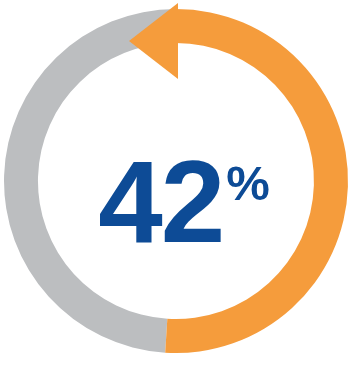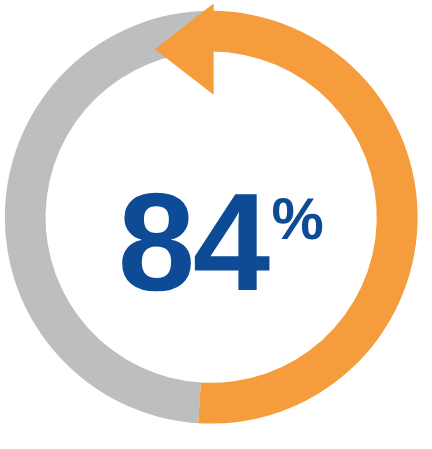--- a/index.html
+++ b/index.html
@@ -72,18 +72,18 @@
 
     <path d="M 176 9 A 172 172 0 0 0 165.2 352.66 L 167.33 318.73 A 138 138 0 0 1 176 43 Z" fill="#BCBEC0"></path>
 
     <path d="M 176 9 A 172 172 0 1 1 165.2 352.66 L 167.33 318.73 A 138 138 0 1 0 176 43 Z" fill="#F59C3C"></path>
 
     <polygon points="129,41 178,3 178,79" fill="#F59C3C"></polygon>
   </svg>
 
   <div id="center-label">
     <div id="value-wrap">
-      <span id="value-number" style="color: rgb(13, 75, 150);">84</span>
+      <span id="value-number" style="color: rgb(13, 75, 150);">42</span>
       <span id="value-unit" style="color: rgb(13, 75, 150);">%</span>
     </div>
   </div>
 
 </div>
 
 </body></html>

